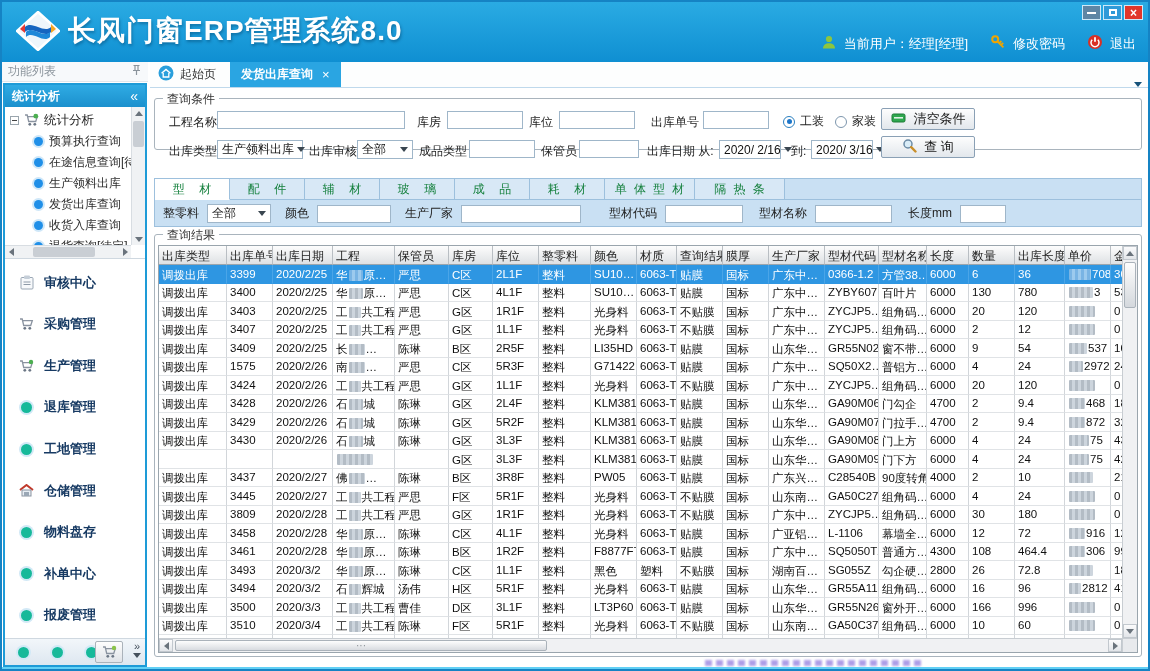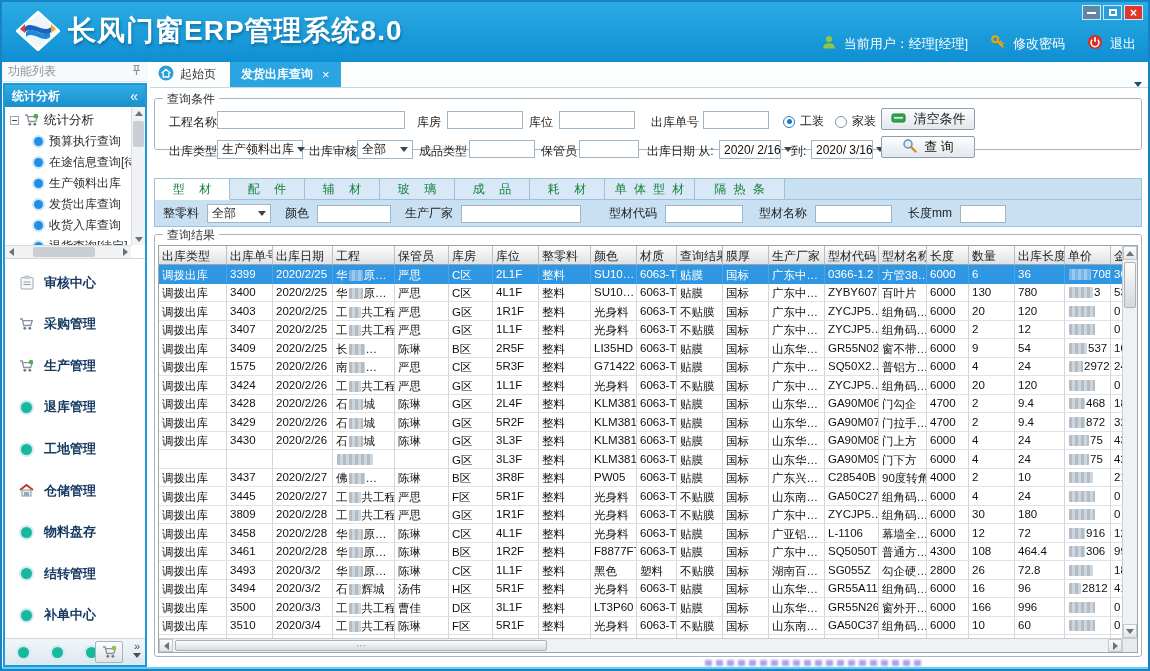--- a/index.html
+++ b/index.html
@@ -321,27 +321,27 @@
             <div class="menu-item">
               <span class="mi">
                 <span class="dot-teal"></span>
               </span>
               <span>物料盘存</span>
             </div>
             <div class="menu-item">
               <span class="mi">
                 <span class="dot-teal"></span>
               </span>
-              <span>结转管理</span>
+              <span>补单中心</span>
             </div>
             <div class="menu-item">
               <span class="mi">
                 <span class="dot-teal"></span>
               </span>
-              <span>补单中心</span>
+              <span>报废管理</span>
             </div>
           </div>
         <div class="side-bottom">
           <span class="dot-teal"></span>
           <span class="dot-teal"></span>
           <span class="dot-teal"></span>
           <span class="sb-cartbtn">
             <svg width="15" height="14">
                 <path d="M1 2 h2.2 l1.5 6.5 h7 l1.6-4.8 H4" fill="none" stroke="#8a93a0" stroke-width="1.3"></path>
                 <circle cx="5.8" cy="11.3" r="1.4" fill="#6b7685"></circle>

